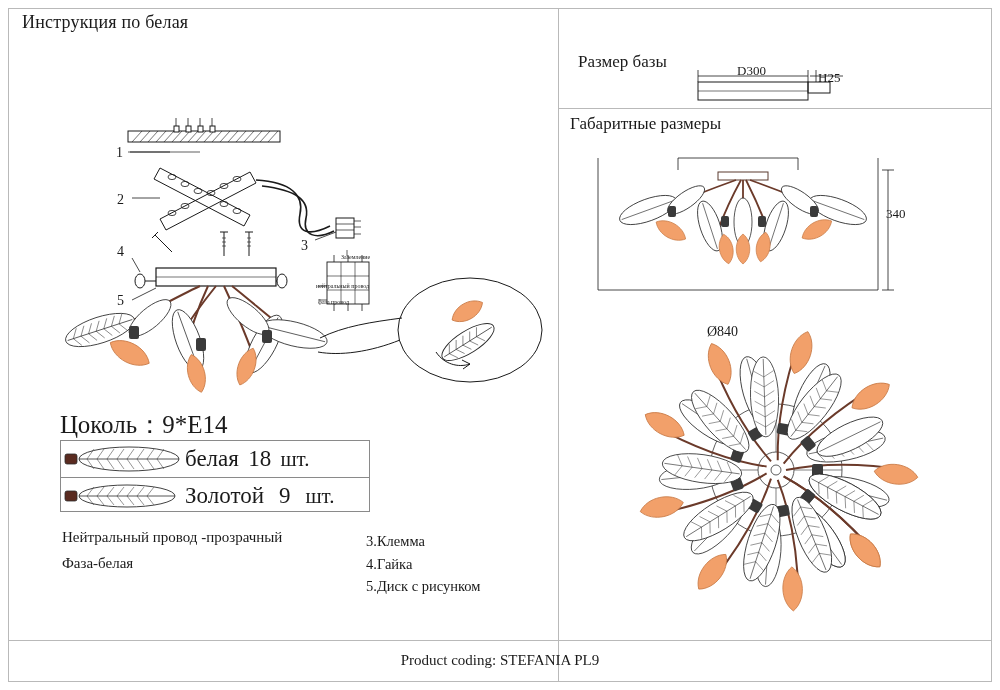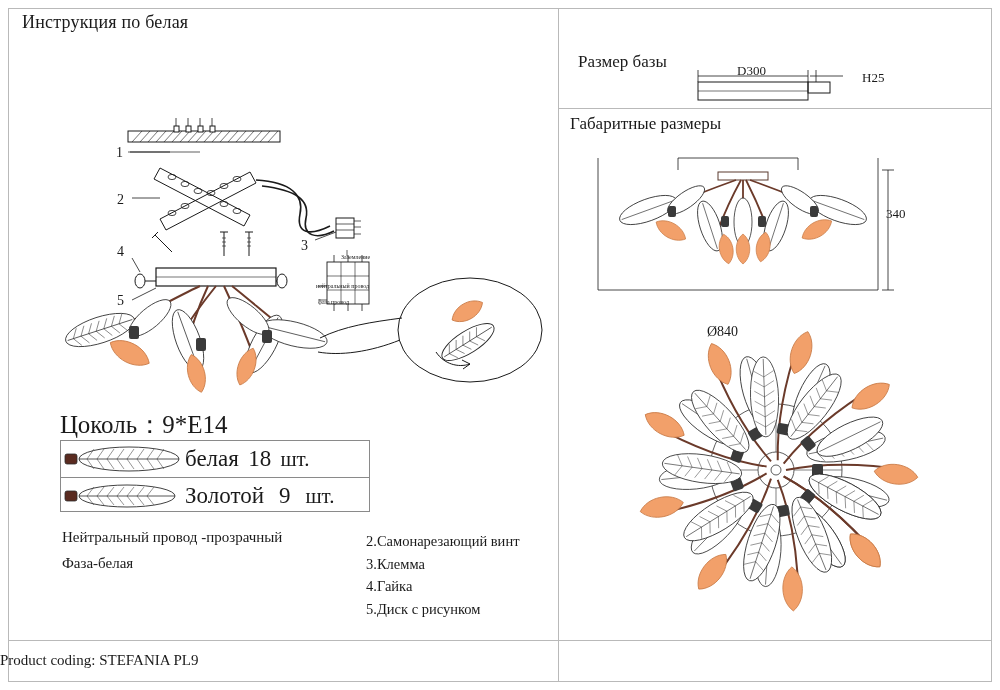--- a/index.html
+++ b/index.html
@@ -37,21 +37,21 @@
     position:absolute;left:22px;top:12px;
     font-size:18px;letter-spacing:.2px;
   }
   .sect-label{
     position:absolute;font-size:17px;
   }
   .sect-base{left:578px;top:52px;}
   .sect-dims{left:570px;top:114px;}
 
   .code-line{
-    position:absolute;left:0;top:652px;width:1000px;text-align:left;
+    position:absolute;left:0;top:652px;width:1000px;text-align:center;
     font-size:15px;
   }
 
   
   .socket-title{
     position:absolute;left:60px;top:408px;font-size:25px;
   }
   .lamp-table{
     position:absolute;left:60px;top:440px;width:310px;height:72px;
     border:1px solid #8a8a8a;
@@ -68,21 +68,21 @@
   }
   .lamp-text .qty{display:inline-block;min-width:30px;text-align:center;}
   .lamp-text .unit{font-size:21px;}
 
   .wire-lines{position:absolute;left:62px;top:524px;font-size:15px;line-height:26px;}
   .parts-list{position:absolute;left:366px;top:530px;font-size:14.5px;line-height:22.5px;}
 
   
   .dim{position:absolute;font-size:13px;}
   .dim-d300{left:737px;top:63px;}
-  .dim-h25{left:818px;top:70px;margin-left:44px;}
+  .dim-h25{left:818px;top:70px;}
   .dim-340{left:886px;top:206px;}
   .dim-840{left:707px;top:284px;font-size:14px;margin-top:40px;}
 
   .tiny{position:absolute;font-size:6px;color:#222;}
   .tiny-ground{left:341px;top:254px;}
   .tiny-neutral{left:316px;top:283px;}
   .tiny-phase{left:318px;top:299px;}
 
   .num-lbl{position:absolute;font-size:14px;}
   .n1{left:116px;top:145px;}
@@ -410,21 +410,20 @@
       </div>
     </div>
   </div>
 
   <div class="wire-lines">
     <div>Нейтральный провод -прозрачный</div>
     <div>Фаза-белая</div>
   </div>
 
   <div class="parts-list">
-    <div>2.Самонарезающий винт</div>
     <div>3.Клемма</div>
     <div>4.Гайка</div>
     <div>5.Диск с рисунком</div>
   </div>
 
   <div class="sect-label sect-base">Размер базы</div>
 
   <svg style="position:absolute;left:558px;top:8px;" width="434" height="100" viewBox="0 0 434 100">
 
     <rect x="140" y="74" width="110" height="18" fill="none" stroke="#1a1a1a" stroke-width="1"></rect>

